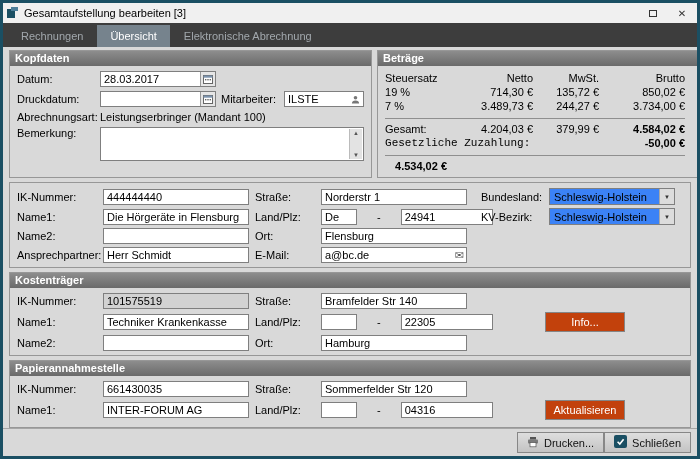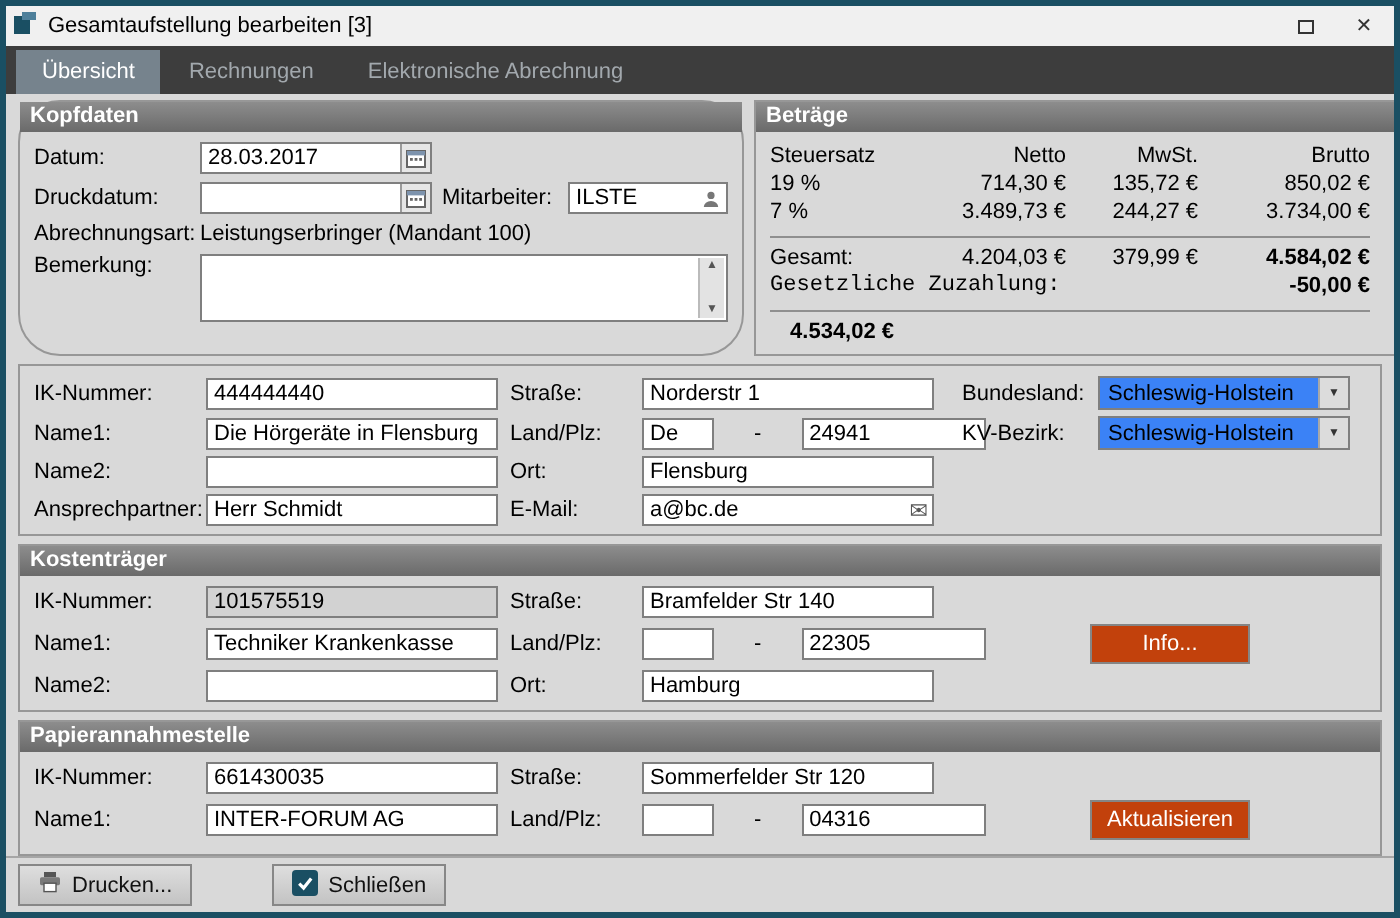--- a/index.html
+++ b/index.html
@@ -19,21 +19,21 @@
   
   .tabstrip{height:24px;background:#3d3d3d;display:flex;align-items:stretch;padding:2px 0 0 5px;gap:1px;flex:0 0 auto;}
   .tab{display:flex;align-items:center;padding:0 13px;color:#a2a8ad;}
   .tab.active{background:#76838d;color:#fff;}
   
   .content{flex:1;padding:3px 6px;display:flex;flex-direction:column;gap:4px;overflow:hidden;}
   .toprow{display:flex;gap:5px;}
   .group{border:1px solid #979797;background:#d9d9d9;}
   .group-hd{height:15px;line-height:15px;background:linear-gradient(#8d8d8d,#6a6a6a);color:#fff;font-weight:bold;padding:0 5px;font-size:11px;}
   .group-bd{padding:5px 7px 4px;}
-  #kopfdaten{flex:1;border-radius:21px;}
+  #kopfdaten{flex:1;}
   #betraege{width:342px;flex:0 0 auto;}
   .lb{white-space:nowrap;}
   .in{height:16px;border:1px solid #7f7f7f;background:#fff;font:11px "Liberation Sans",sans-serif;padding:0 3px;width:100%;color:#000;}
   .in.ro{background:#d2d2d2;}
   .iw{position:relative;width:100%;}
   .iw .in{padding-right:17px;}
   .sidebtn{position:absolute;right:1px;top:1px;bottom:1px;width:15px;background:#e6e6e6;border-left:1px solid #9a9a9a;display:flex;align-items:center;justify-content:center;}
   .mailico{position:absolute;right:3px;top:0;bottom:0;display:flex;align-items:center;color:#555;font-size:11px;}
   
   .kop{display:grid;grid-template-columns:78px 116px 1fr 80px;column-gap:5px;row-gap:4px;align-items:center;}
@@ -53,21 +53,21 @@
   .plzrow{display:flex;align-items:center;gap:20px;}
   .plzrow .land{width:36px;flex:0 0 auto;}
   .plzrow .plz{width:92px;flex:0 0 auto;}
   .rcell{display:flex;align-items:center;gap:6px;padding-left:8px;}
   .rcell .lb{width:62px;}
   .sel{position:relative;height:17px;border:1px solid #7f7f7f;background:#3b82f6;display:flex;align-items:center;padding:0 18px 0 4px;width:126px;white-space:nowrap;overflow:hidden;}
   .sel .arr{position:absolute;right:0;top:0;bottom:0;width:15px;background:#dcdcdc;border-left:1px solid #a8a8a8;display:flex;align-items:center;justify-content:center;font-size:6px;color:#333;}
   .btncell{display:flex;justify-content:flex-end;padding-right:58px;}
   .gbtn{width:80px;height:20px;background:#c2410c;border:1px solid #858585;color:#fff;font:11px "Liberation Sans",sans-serif;cursor:default;}
   
-  .footer{height:28px;border-top:1px solid #a6a6a6;background:#d9d9d9;display:flex;align-items:center;justify-content:flex-start;padding:0 6px;flex:0 0 auto;gap:40px;}
+  .footer{height:28px;border-top:1px solid #a6a6a6;background:#d9d9d9;display:flex;align-items:center;justify-content:flex-end;padding:0 6px;flex:0 0 auto;}
   .fbtn{display:inline-flex;align-items:center;gap:5px;height:21px;padding:0 9px;background:linear-gradient(#dedede,#c3c3c3);border:1px solid #878787;font:11px "Liberation Sans",sans-serif;color:#111;cursor:default;}
 </style>
 </head>
 <body>
 
 <div class="window">
 
   <div class="titlebar">
     <span>
       <svg width="13" height="13" viewBox="0 0 13 13">
@@ -76,22 +76,22 @@
         </svg>
     </span>
     <span class="title">Gesamtaufstellung bearbeiten [3]</span>
     <span class="winbtn">
         <span class="maxbox"></span>
       </span>
     <span class="winbtn closex">✕</span>
   </div>
 
   <div class="tabstrip">
+    <div class="tab">Rechnungen</div>
     <div class="tab active">Übersicht</div>
-    <div class="tab">Rechnungen</div>
     <div class="tab">Elektronische Abrechnung</div>
   </div>
 
   <div class="content">
 
     <div class="toprow">
 
       <div class="group" id="kopfdaten">
         <div class="group-hd">Kopfdaten</div>
         <div class="group-bd kop">

